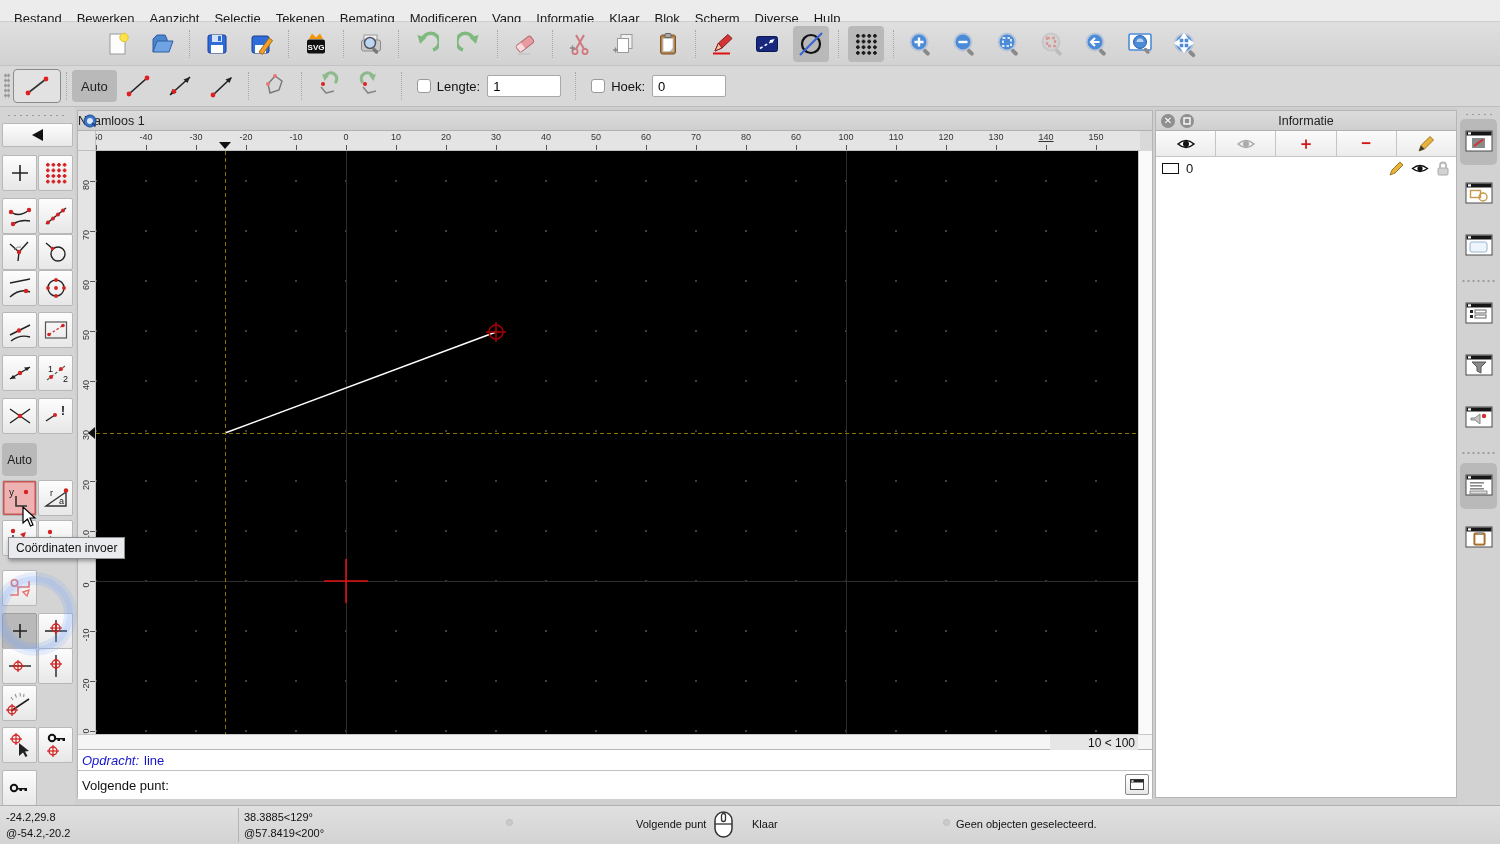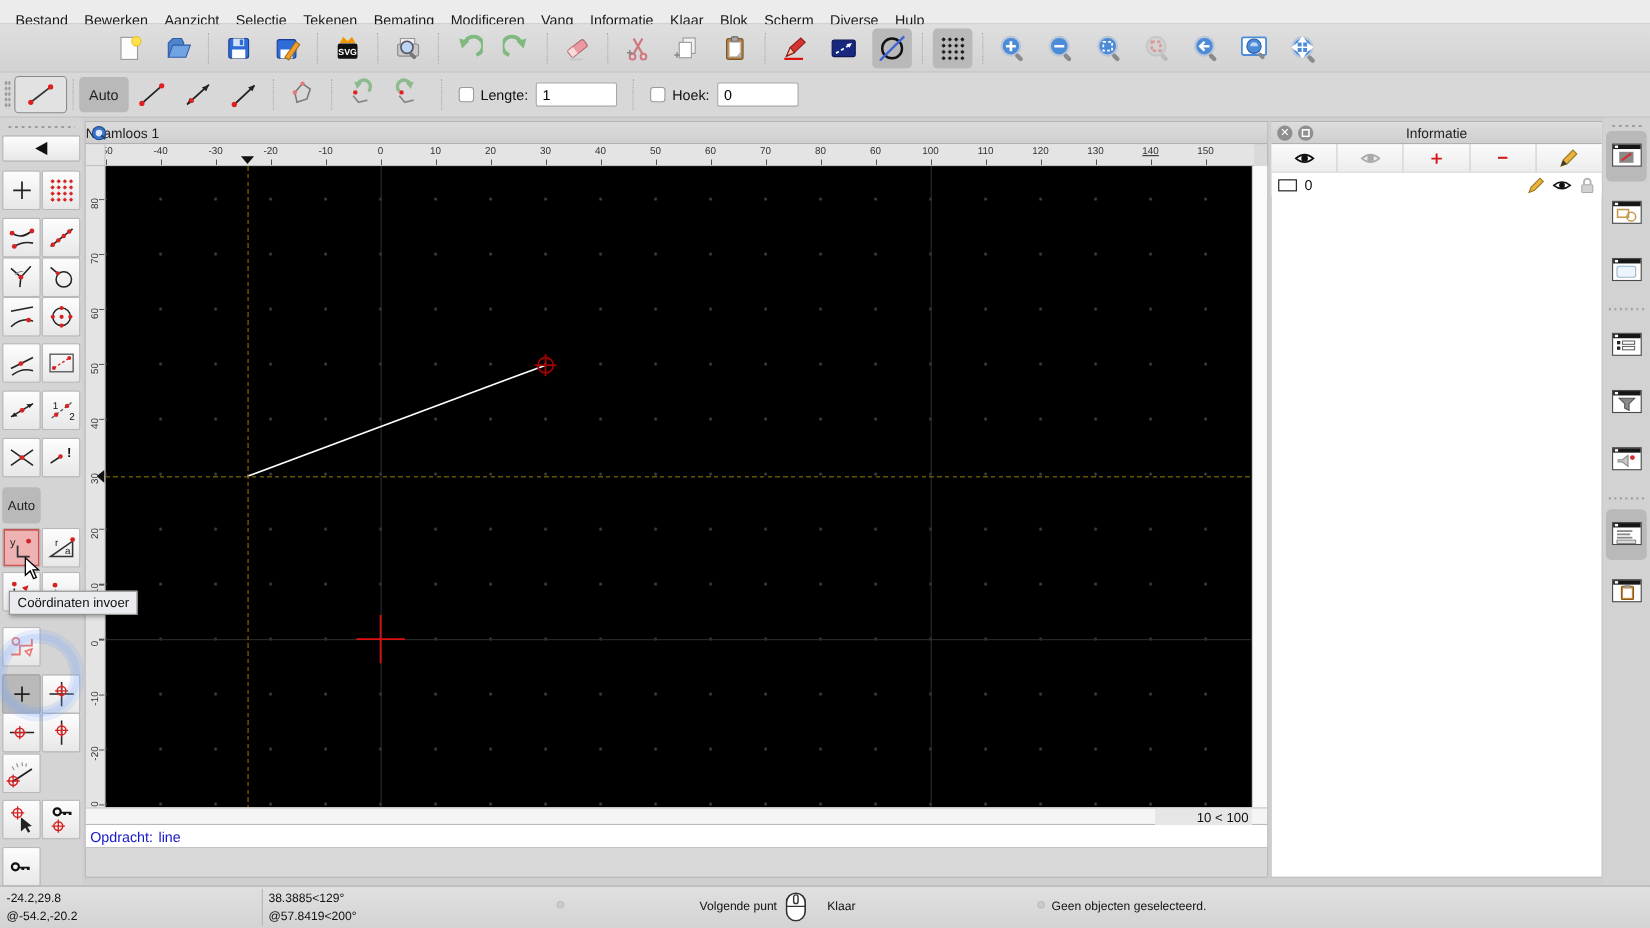--- a/index.html
+++ b/index.html
@@ -94,21 +94,21 @@
     background:repeating-linear-gradient(90deg,#8a7200 0 4px, transparent 4px 7px); }
   #overlay { position:absolute; left:0; top:0; }
 
   #vscroll { width:14px; height:583px; background:#fafafa; border-left:1px solid #c8c8c8; }
   #hscroll { position:relative; height:16px; background:#f5f5f5; border-top:1px solid #c8c8c8; border-bottom:1px solid #b8b8b8; }
   #gridstatus { position:absolute; right:14px; top:0; height:15px; width:88px; background:#e6e6e6;
     font-size:12px; color:#111; text-align:right; padding:1px 3px 0 0; }
 
   #cmd-history { height:21px; background:#fff; border-bottom:1px solid #c2c2c2;
     font-size:13px; display:flex; align-items:center; padding-left:4px; color:#1515cc; }
-  #cmd-history .opl { margin-right:5px; }
+  #cmd-history .opl { font-style:italic; margin-right:5px; }
   #cmd-row { position:relative; height:28px; background:#fff; display:flex; align-items:center; padding-left:4px; }
   #cmd-row .prompt { font-size:13px; color:#111; margin-right:6px; }
   #cmd-input { flex:1; height:22px; border:none; outline:none; font-size:13px; font-family:"Liberation Sans",sans-serif; }
   #cmd-toggle { position:absolute; right:3px; top:3px; width:24px; height:21px; background:linear-gradient(#fff,#e8e8e8);
     border:1px solid #8a8a8a; border-radius:2px; display:flex; align-items:center; justify-content:center; }
 
   
   #layerpanel { position:absolute; left:1155px; top:110px; width:302px; height:688px;
     background:#fff; border:1px solid #b5b5b5; }
   #lp-title { height:20px; background:linear-gradient(#dcdcdc,#cfcfcf); border-bottom:1px solid #b0b0b0;
@@ -713,20 +713,31 @@
         </div>
       <div id="vscroll"></div>
     </div>
     <div id="hscroll">
       <div id="gridstatus">10 &lt; 100</div>
     </div>
     <div id="cmd-history">
       <span class="opl">Opdracht:</span>
       <span>line</span>
     </div>
+    <div id="cmd-row">
+      <span class="prompt">Volgende punt:</span>
+      <input id="cmd-input" value="" style="">
+      <div id="cmd-toggle">
+        <svg width="14" height="11">
+            <rect x="0.5" y="0.5" width="13" height="10" fill="#fff" stroke="#444"></rect>
+            <rect x="0.5" y="0.5" width="13" height="3" fill="#222"></rect>
+            <rect x="1.5" y="1.3" width="2" height="1.5" fill="#fff"></rect>
+          </svg>
+      </div>
+    </div>
   </div>
 
   <div id="layerpanel">
     <div id="lp-title">
       <div class="lp-circ">✕</div>
       <div class="lp-circ">
           <svg width="8" height="8">
             <rect x="1" y="1" width="6" height="6" fill="none" stroke="#fff" stroke-width="1.4"></rect>
           </svg>
         </div>

